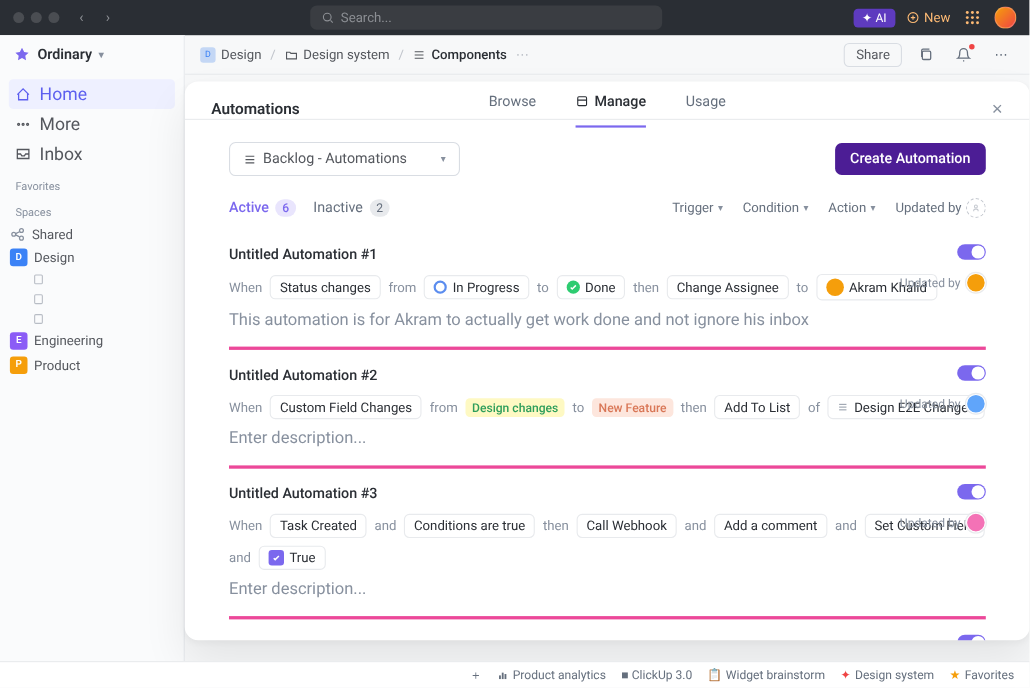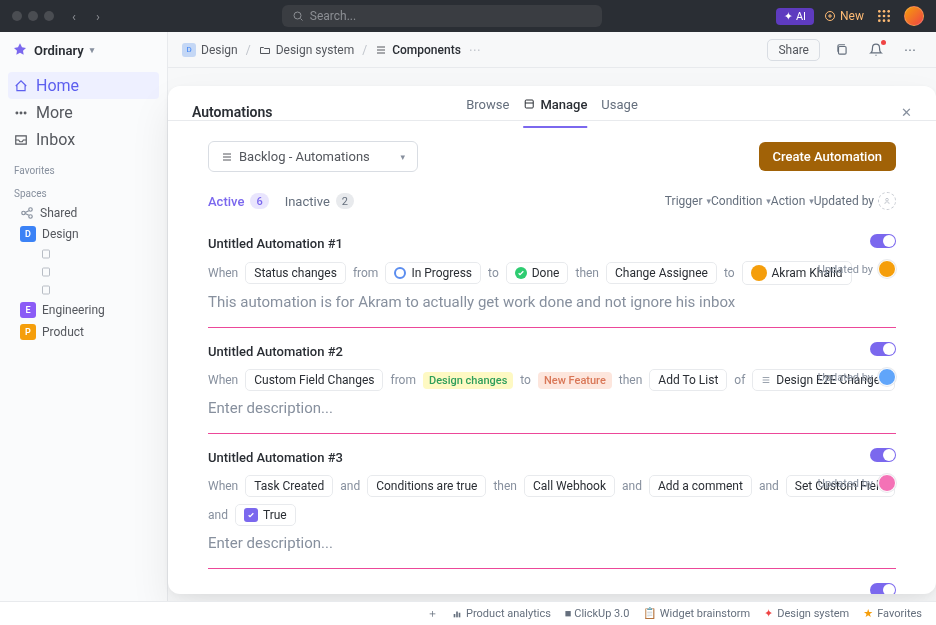--- a/index.html
+++ b/index.html
@@ -23,60 +23,60 @@
 
 
 .sidebar { width: 168px; border-right: 1px solid #e8eaed; background: #fafbfc; display: flex; flex-direction: column; }
 .workspace-btn { padding: 10px 12px; display: flex; align-items: center; gap: 6px; font-weight: 600; }
 .ws-logo { width: 16px; height: 16px; }
 .sidebar-nav { padding: 4px 8px; }
 .nav-item { display: flex; align-items: center; gap: 8px; padding: 4px 6px; border-radius: 4px; color: #54575d; font-size: 16px; cursor: pointer; }
 .nav-item.active { background: #eef0ff; color: #5d5fef; }
 .nav-icon { width: 14px; height: 14px; display: flex; align-items: center; justify-content: center; }
 .section-label { font-size: 10px; color: #87909e; padding: 8px 14px 4px; text-transform: none; }
-.space-item { display: flex; align-items: center; gap: 6px; padding: 3px 20px; font-size: 12px; color: #54575d; cursor: pointer; }
+.space-item { display: flex; align-items: center; gap: 6px; padding: 3px 9px; font-size: 12px; color: #54575d; cursor: pointer; }
 .space-badge { width: 16px; height: 16px; border-radius: 3px; display: flex; align-items: center; justify-content: center; font-size: 9px; color: #fff; font-weight: 600; }
 .sidebar-footer { margin-top: auto; padding: 8px 12px; display: flex; align-items: center; gap: 6px; font-size: 12px; color: #87909e; border-top: 1px solid #e8eaed; }
 
 
 .content { flex: 1; display: flex; flex-direction: column; position: relative; }
 .breadcrumb-bar { height: 36px; display: flex; align-items: center; padding: 0 14px; gap: 8px; border-bottom: 1px solid #e8eaed; font-size: 12px; color: #54575d; }
 .bc-seg { display: flex; align-items: center; gap: 5px; }
 .bc-badge { width: 14px; height: 14px; border-radius: 3px; display: flex; align-items: center; justify-content: center; font-size: 8px; color: #fff; }
 .bc-actions { margin-left: auto; display: flex; align-items: center; gap: 10px; }
 .share-btn { border: 1px solid #d9dde3; border-radius: 5px; padding: 3px 10px; font-size: 12px; }
 .icon-btn { width: 24px; height: 24px; display: flex; align-items: center; justify-content: center; color: #656f7d; cursor: pointer; }
 
 
-.modal-backdrop { position: absolute; inset: 0; display: flex; align-items: flex-start; justify-content: center; padding-top: 54px; }
+.modal-backdrop { position: absolute; inset: 0; display: flex; align-items: flex-start; justify-content: center; padding-top: 42px; }
 .modal { width: 854px; height: 508px; background: #fff; border-radius: 12px; box-shadow: 0 20px 40px rgba(0,0,0,.08), 0 2px 6px rgba(0,0,0,.04); display: flex; flex-direction: column; overflow: hidden; }
 .modal-header { display: flex; align-items: center; padding: 18px 24px 0; position: relative; }
 .modal-title { font-weight: 600; font-size: 14px; }
-.modal-tabs { position: absolute; left: 50%; transform: translateX(-50%); display: flex; gap: 14px; }
+.modal-tabs { position: absolute; left: 50%; transform: translateX(-50%); display: flex; gap: 36px; }
 .modal-tab { font-size: 13px; color: #656f7d; padding-bottom: 14px; display: flex; align-items: center; gap: 5px; cursor: pointer; border-bottom: 2px solid transparent; }
 .modal-tab.active { color: #2a2e34; font-weight: 500; border-bottom-color: #7b68ee; }
 .close-x { margin-left: auto; color: #87909e; cursor: pointer; }
 .hr { border-bottom: 1px solid #e8eaed; margin-top: 0; }
 
 .modal-body { flex: 1; padding: 20px 40px; overflow-y: auto; }
 .filter-row { display: flex; justify-content: space-between; align-items: center; margin-bottom: 20px; }
 .list-select { border: 1px solid #d9dde3; border-radius: 6px; padding: 7px 12px; width: 210px; display: flex; align-items: center; gap: 6px; font-size: 13px; color: #54575d; cursor: pointer; }
-.create-btn { background: #a16207; color: #fff; border-radius: 6px; padding: 7px 14px; font-size: 13px; font-weight: 500; cursor: pointer; }
+.create-btn { background: #4c1d95; color: #fff; border-radius: 6px; padding: 7px 14px; font-size: 13px; font-weight: 500; cursor: pointer; }
 
 .status-tabs-row { display: flex; align-items: center; justify-content: space-between; margin-bottom: 10px; }
 .status-tabs { display: flex; gap: 16px; align-items: center; }
 .status-tab { display: flex; align-items: center; gap: 6px; font-size: 13px; color: #656f7d; cursor: pointer; }
 .status-tab.active { color: #7b68ee; font-weight: 500; }
 .count-badge { background: #e8eaed; color: #656f7d; border-radius: 8px; padding: 0 6px; font-size: 11px; height: 16px; display: flex; align-items: center; }
 .status-tab.active .count-badge { background: #e9e5fd; color: #7b68ee; }
-.filter-btns { display: flex; }
+.filter-btns { display: flex; gap: 18px; }
 .filter-btn { display: flex; align-items: center; gap: 4px; font-size: 12px; color: #656f7d; cursor: pointer; }
 .ppl-stack { width: 18px; height: 18px; border-radius: 50%; border: 1px dashed #c5c9d0; display: flex; align-items: center; justify-content: center; }
 
-.auto-card { padding: 16px 0; border-bottom: 1px solid #ec4899; position: relative; }
+.auto-card { padding: 16px 0; border-bottom: 3px solid #ec4899; position: relative; }
 .auto-title { font-weight: 500; font-size: 13px; margin-bottom: 10px; }
 .auto-rule { display: flex; align-items: center; gap: 7px; flex-wrap: wrap; font-size: 12px; margin-bottom: 8px; }
 .rule-kw { color: #87909e; }
 .chip { border: 1px solid #e8eaed; border-radius: 5px; padding: 3px 8px; display: flex; align-items: center; gap: 5px; font-size: 12px; color: #2a2e34; }
 .dot { width: 12px; height: 12px; border-radius: 50%; display: flex; align-items: center; justify-content: center; }
 .dot svg { width: 8px; height: 8px; }
 .tag-pill { border-radius: 4px; padding: 2px 6px; font-size: 11px; font-weight: 500; }
 .mini-av { width: 16px; height: 16px; border-radius: 50%; }
 .checkbox-mini { width: 14px; height: 14px; border-radius: 3px; background: #7b68ee; display: flex; align-items: center; justify-content: center; }
 .auto-desc { font-size: 15px; color: #87909e; }

